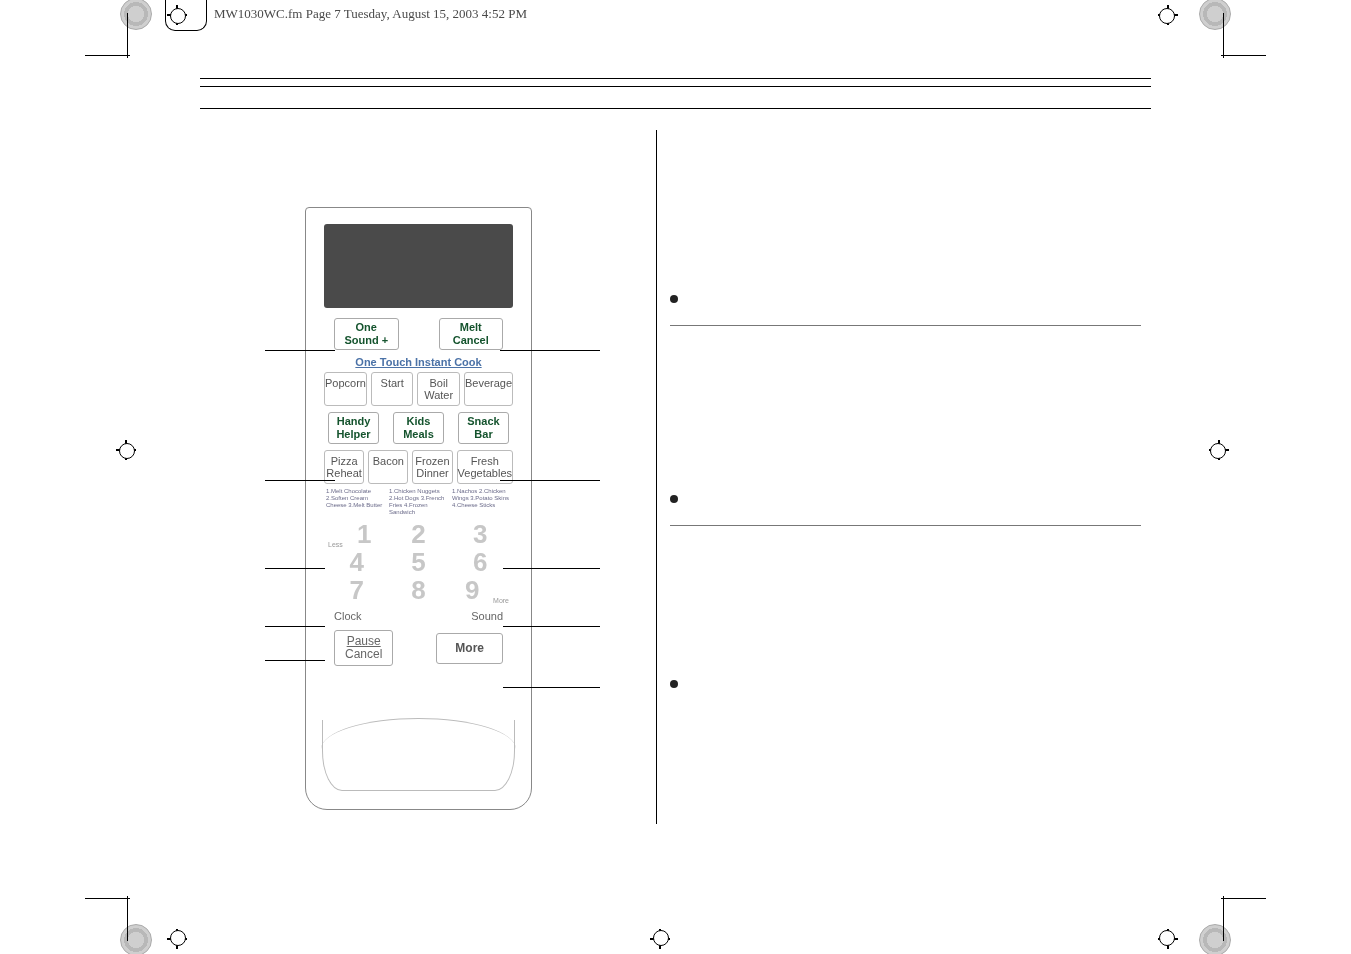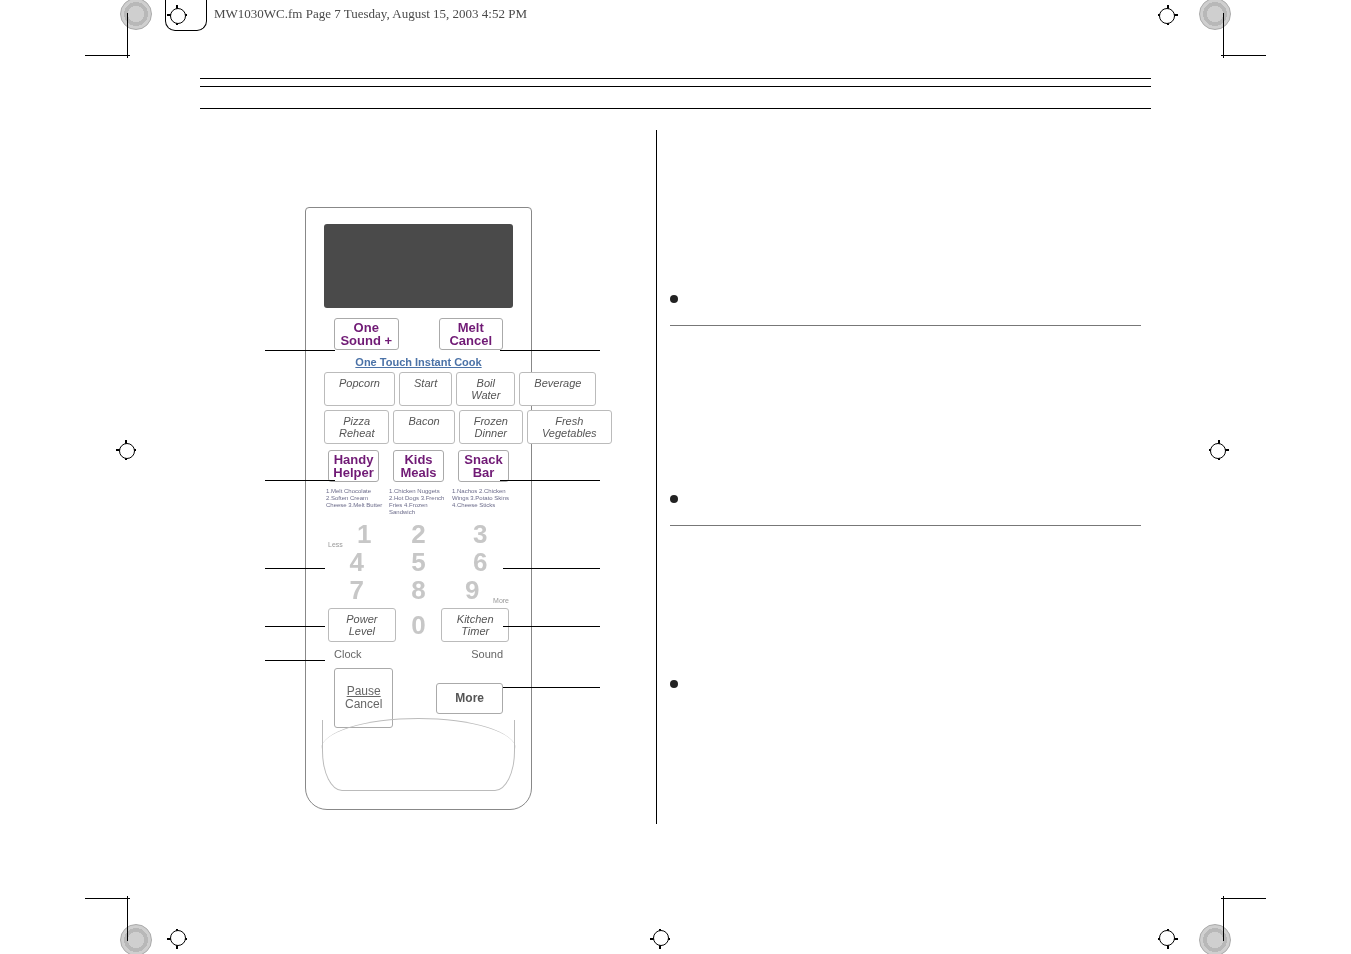--- a/index.html
+++ b/index.html
@@ -116,32 +116,31 @@
   .kbtn {
     flex:1;
     text-align:center;
     font-family: Arial, sans-serif;
     color:#555;
     background:#fff;
   }
   .kbtn.boxed {
     border:1px solid #bbb;
     border-radius:3px;
-    padding:4px 14px;
+    padding:4px 0;
     font-size:11px;
     line-height:12px;
-    font-style:italic;
   }
   .kbtn.big {
     border:1.5px solid #aaa;
     border-radius:3px;
     padding:2px 0;
-    font-size:13px;
+    font-size:11px;
     font-weight:bold;
-    color:#701a75;
+    color:#14532d;
     line-height:13px;
   }
   .num {
     font-family: Arial, sans-serif;
     font-size:26px;
     font-weight:bold;
     color:#c7c7c7;
     text-align:center;
     flex:1;
     line-height:28px;
@@ -180,21 +179,21 @@
   .bottom-row .lbtn {
     font-family: Arial, sans-serif;
     font-size:11px;
     color:#666;
     text-align:center;
     line-height:12px;
   }
   .pause-btn, .start-btn {
     border:1px solid #aaa;
     border-radius:3px;
-    padding:16px 10px;
+    padding:4px 10px;
     font-family: Arial, sans-serif;
     font-size:12px;
     color:#666;
     text-align:center;
     line-height:13px;
   }
   .start-btn { font-weight:bold; color:#555; padding:8px 18px; }
 
   .curved-deco {
     position:absolute;
@@ -291,48 +290,48 @@
     <div class="row">
       <div class="kbtn boxed">Popcorn</div>
       <div class="kbtn boxed">Start</div>
       <div class="kbtn boxed">
         <div>Boil</div>
         <div>Water</div>
       </div>
       <div class="kbtn boxed">Beverage</div>
     </div>
 
+    <div class="row" style="gap:14px; margin:6px 22px;">
+      <div class="kbtn big">
+        <div>Handy</div>
+        <div>Helper</div>
+      </div>
+      <div class="kbtn big">
+        <div>Kids</div>
+        <div>Meals</div>
+      </div>
+      <div class="kbtn big">
+        <div>Snack</div>
+        <div>Bar</div>
+      </div>
+    </div>
+
     <div class="row">
       <div class="kbtn boxed">
         <div>Pizza</div>
         <div>Reheat</div>
       </div>
       <div class="kbtn boxed">Bacon</div>
       <div class="kbtn boxed">
         <div>Frozen</div>
         <div>Dinner</div>
       </div>
       <div class="kbtn boxed">
         <div>Fresh</div>
         <div>Vegetables</div>
-      </div>
-    </div>
-
-    <div class="row" style="gap:14px; margin:6px 22px;">
-      <div class="kbtn big">
-        <div>Handy</div>
-        <div>Helper</div>
-      </div>
-      <div class="kbtn big">
-        <div>Kids</div>
-        <div>Meals</div>
-      </div>
-      <div class="kbtn big">
-        <div>Snack</div>
-        <div>Bar</div>
       </div>
     </div>
 
     <div class="microtext-row">
       <div>1.Melt Chocolate
 2.Soften Cream Cheese
 3.Melt Butter</div>
       <div>1.Chicken Nuggets
 2.Hot Dogs
 3.French Fries
@@ -358,31 +357,20 @@
     </div>
     <div class="row" style="margin:0 22px; align-items:flex-end;">
       <div class="num">7</div>
       <div class="num">8</div>
       <div style="flex:1; display:flex; align-items:flex-end;">
         <span class="num">9</span>
         <span class="less-more">More</span>
       </div>
     </div>
 
-    <div class="row" style="margin:4px 22px; align-items:center;">
-      <div class="kbtn boxed" style="flex:1">
-        <div>Power</div>
-        <div>Level</div>
-      </div>
-      <div class="num" style="flex:1">0</div>
-      <div class="kbtn boxed" style="flex:1">
-        <div>Kitchen</div>
-        <div>Timer</div>
-      </div>
-    </div>
 
     <div class="bottom-row">
       <div class="lbtn">Clock</div>
       <div class="lbtn">Sound</div>
     </div>
 
     <div class="row" style="gap:20px; margin:8px 28px 0 28px; align-items:center; justify-content:space-between;">
       <div class="pause-btn">
         <div style="text-decoration:underline">Pause</div>
         <div>Cancel</div>

